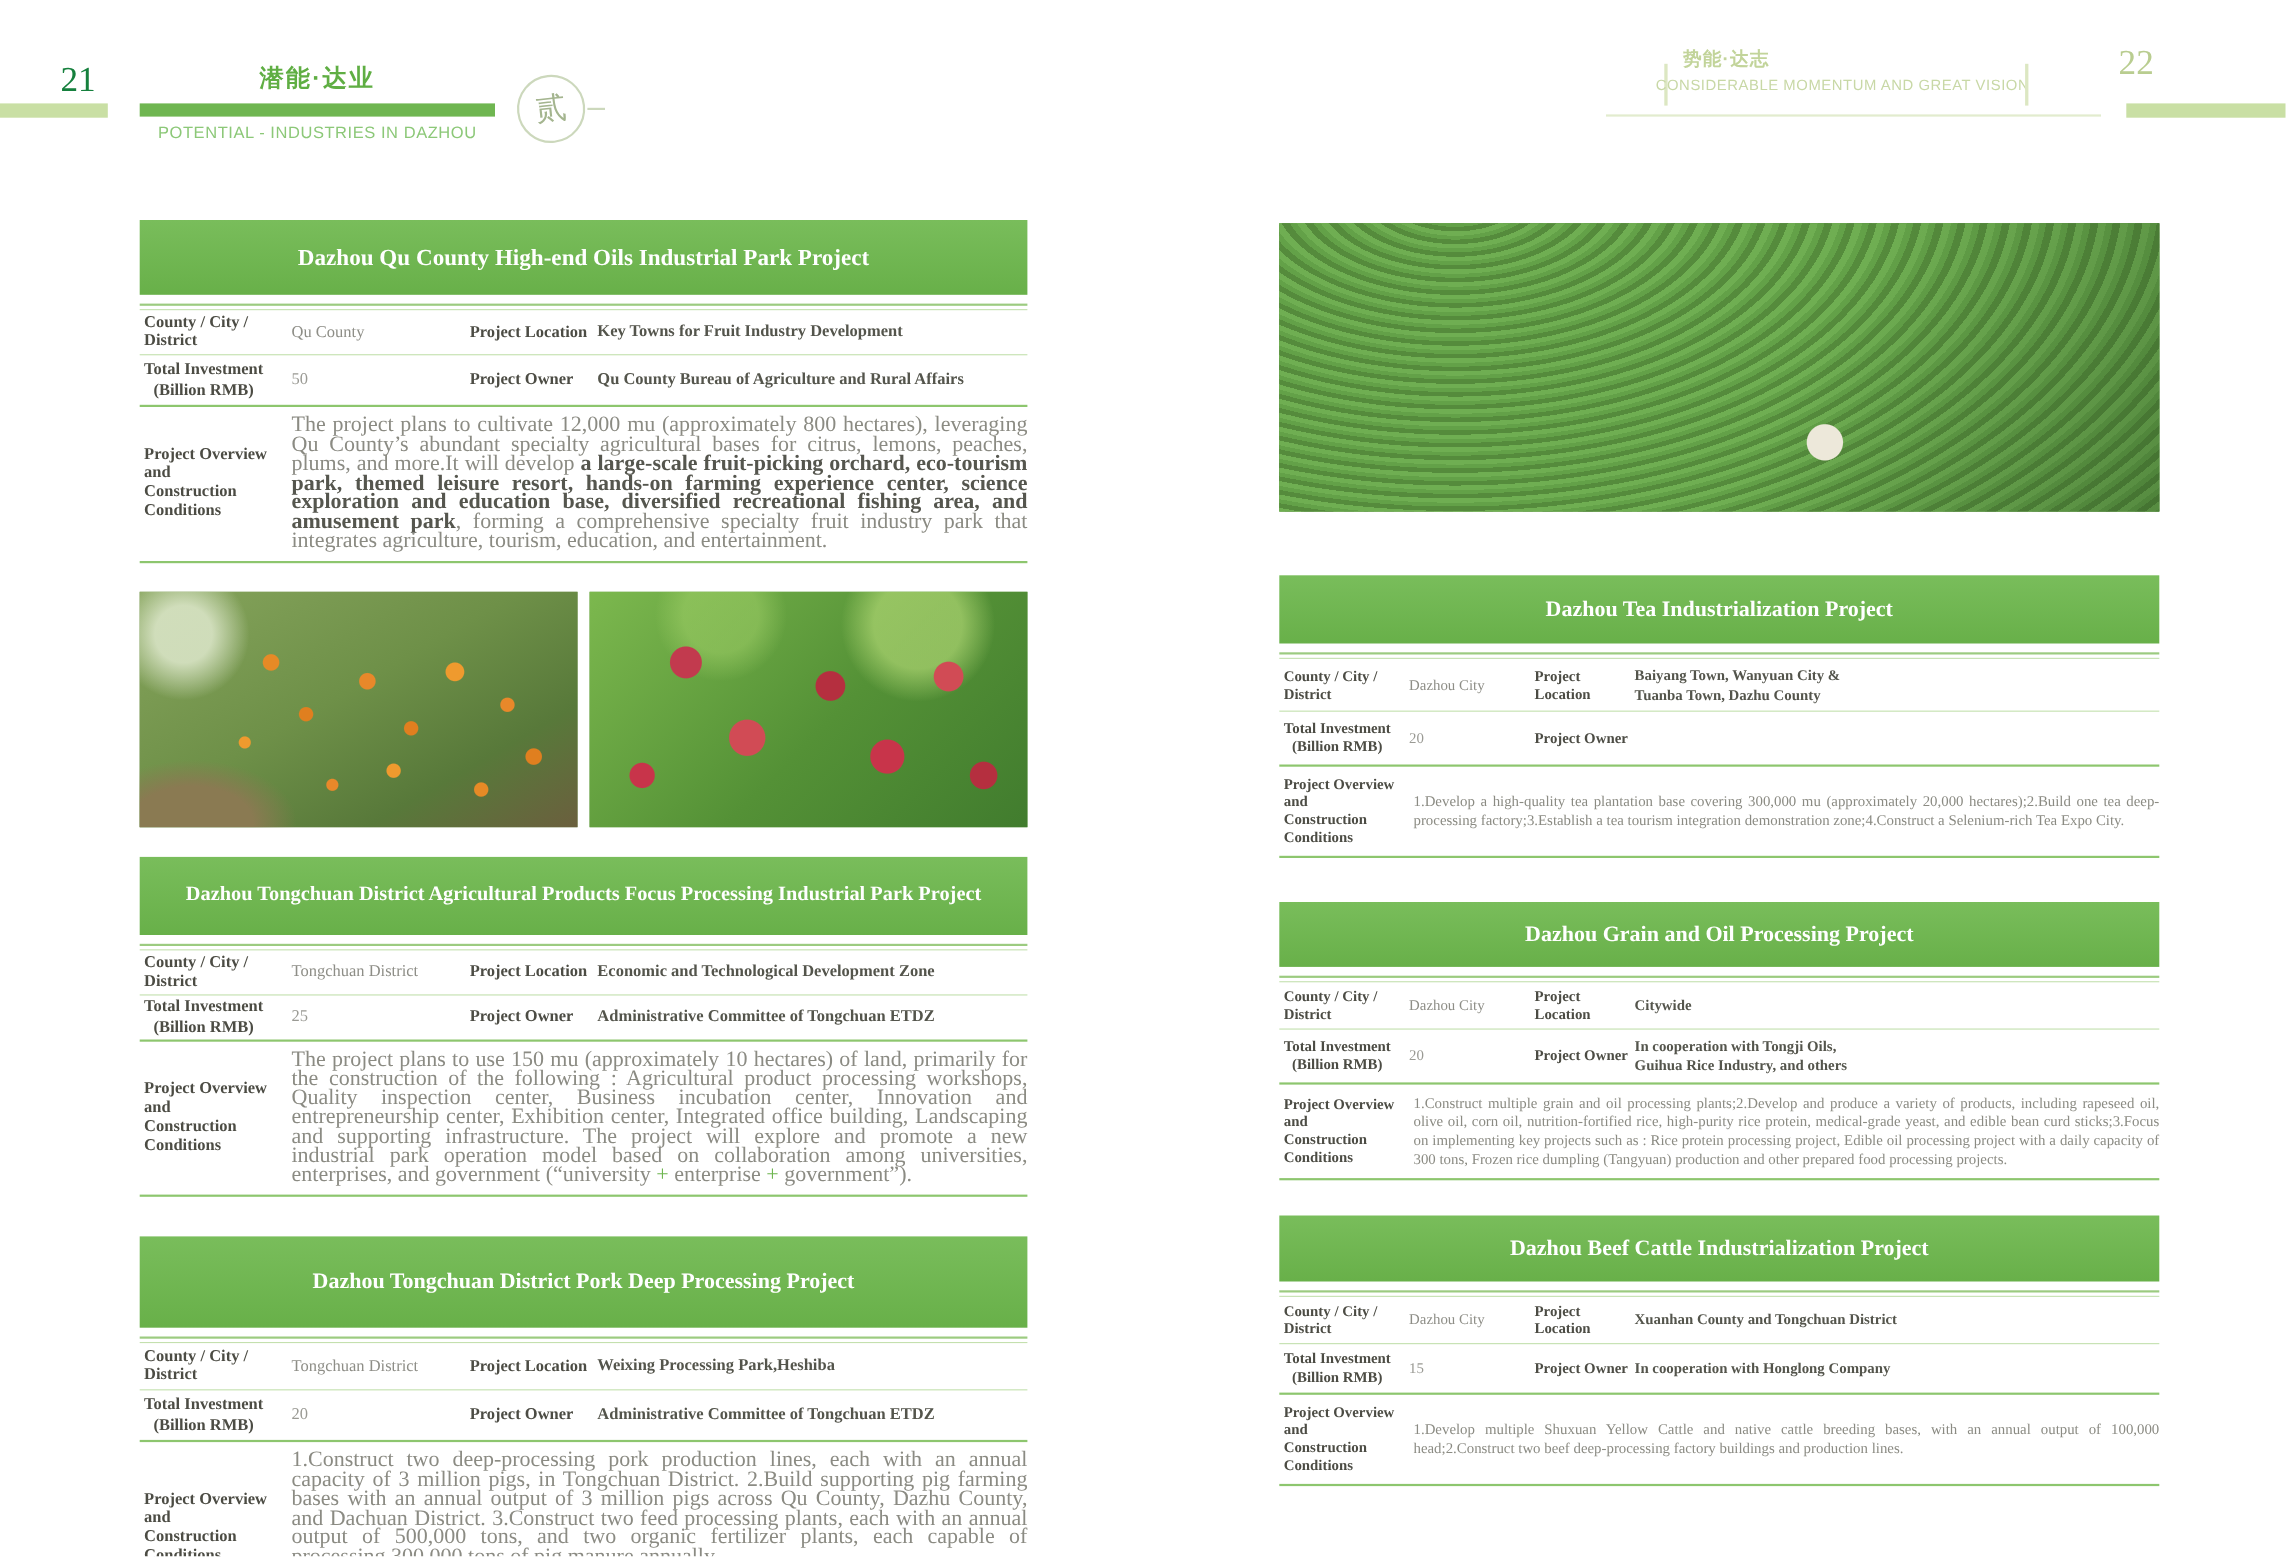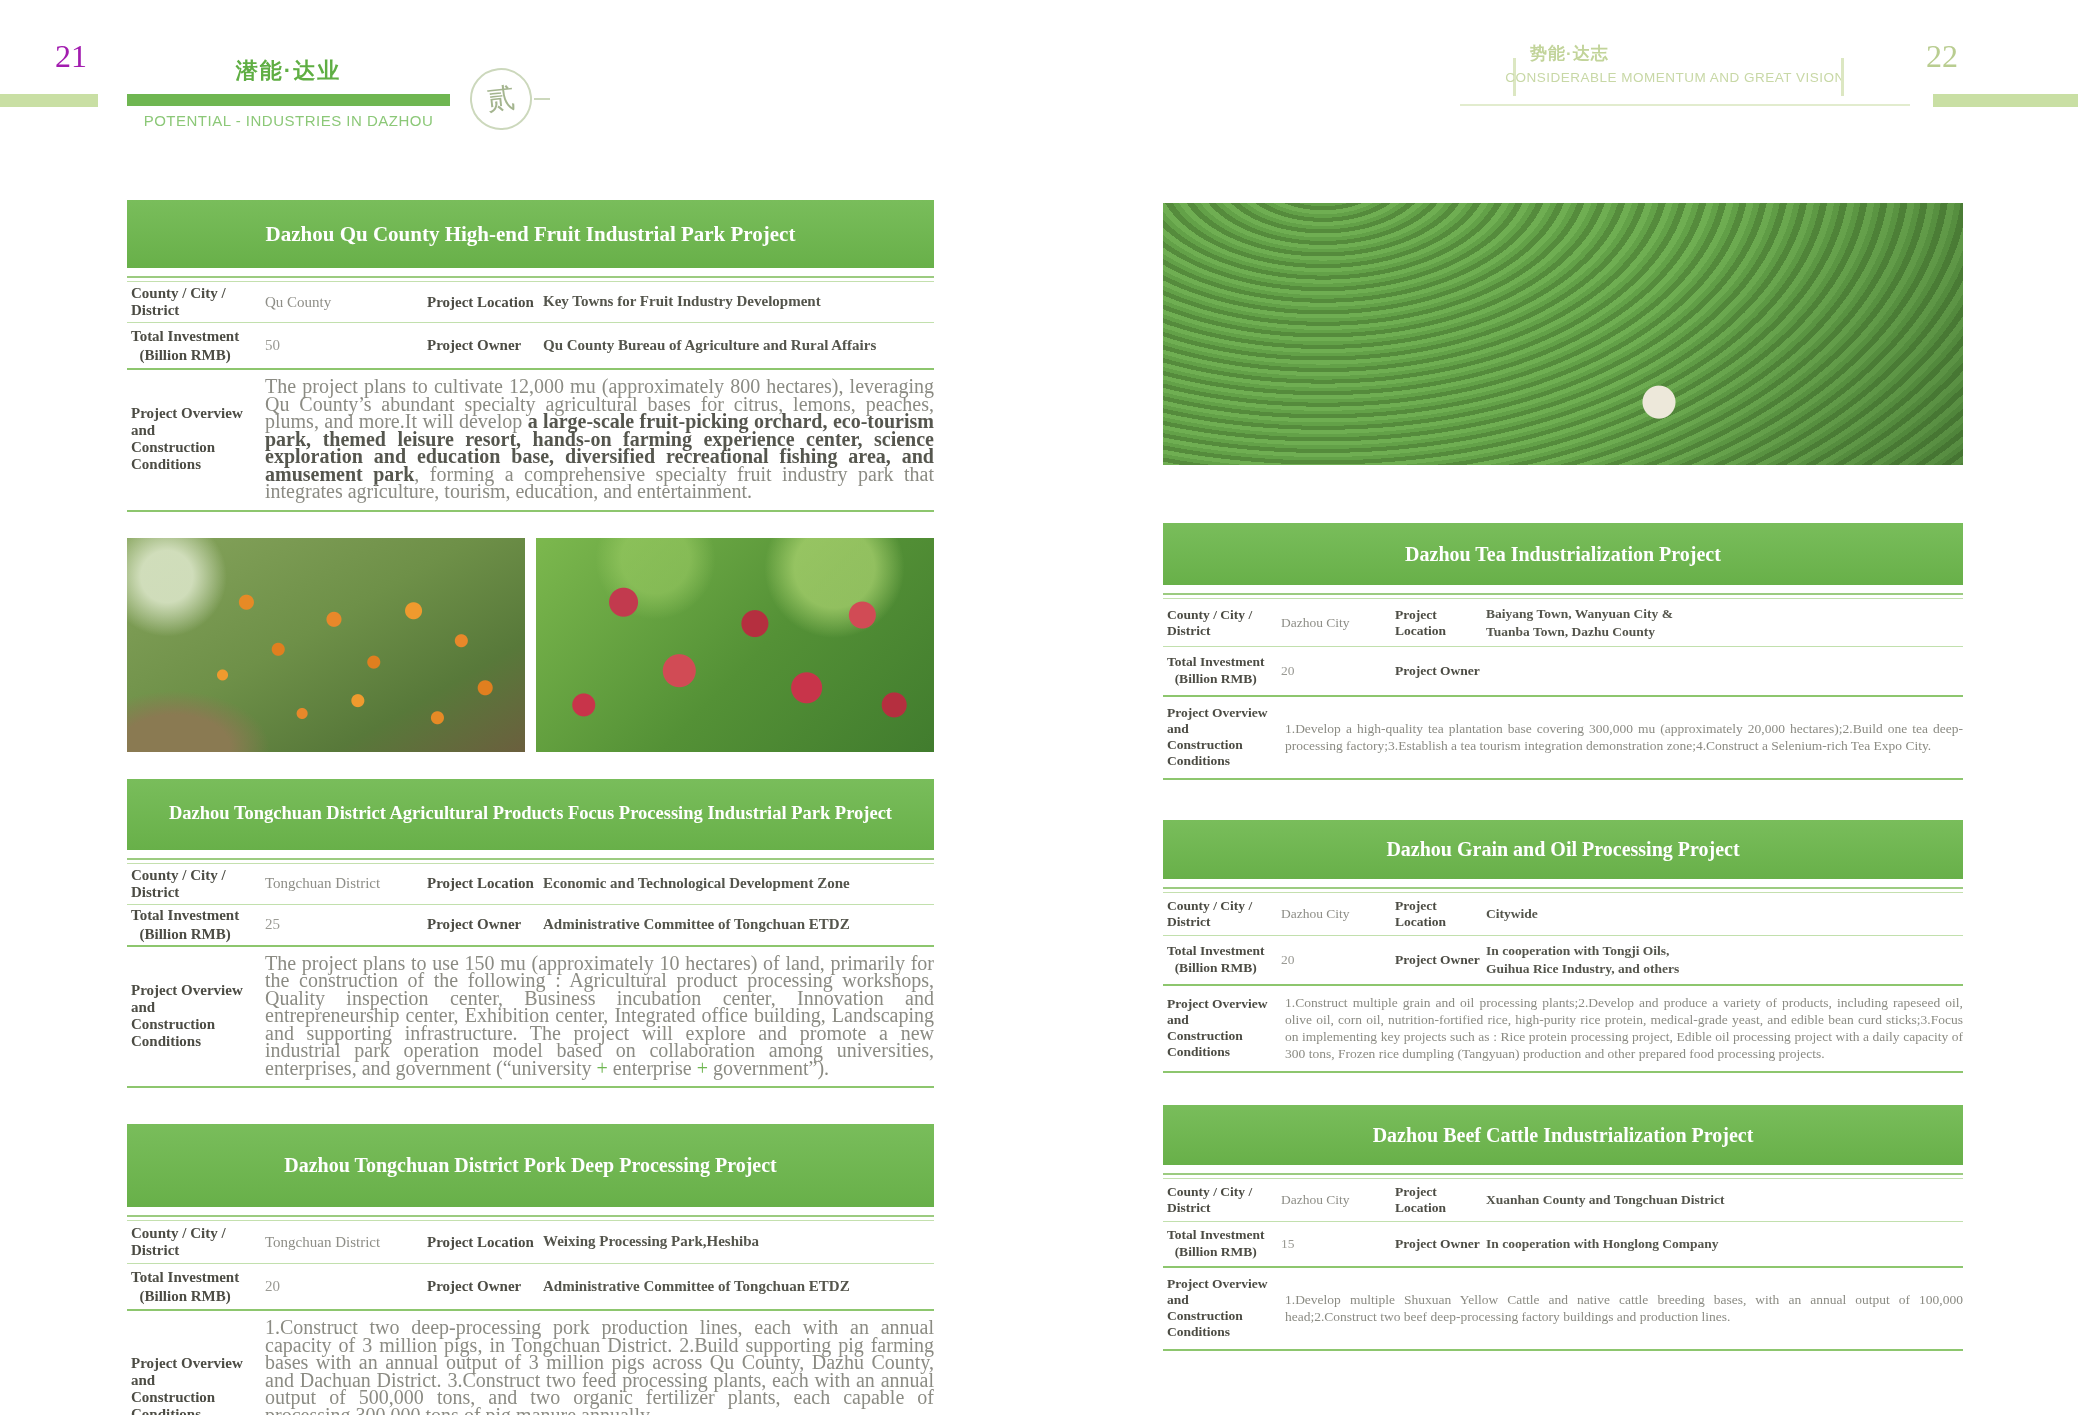--- a/index.html
+++ b/index.html
@@ -1,21 +1,21 @@
 <!DOCTYPE html>
 <html><head>
 <meta charset="utf-8">
 <style>
   html,body{margin:0;padding:0;background:#ffffff;}
   .page{position:relative;width:2078px;height:1415px;background:#ffffff;overflow:hidden;
         font-family:"Liberation Serif",serif;}
 
   
   .pagenum{position:absolute;font-size:32px;font-family:"Liberation Serif",serif;}
-  #pn-left{left:55px;top:38px;color:#a21caf;text-align:right;}
+  #pn-left{left:55px;top:54px;color:#15803d;text-align:right;}
   #pn-right{left:1926px;top:38px;color:#b9cd90;}
   .edge-bar{position:absolute;height:13px;background:#c9dfa4;top:94px;}
   #edge-left{left:0;width:98px;}
   #edge-right{left:1933px;width:145px;}
   #hdr-bar-left{position:absolute;left:127px;top:94px;width:323px;height:12px;background:#6fb651;}
   #hdr-cn-left{position:absolute;left:127px;top:56px;width:323px;text-align:center;
     font-family:"Liberation Sans",sans-serif;font-weight:bold;font-size:22px;color:#5fae43;letter-spacing:2px;}
   #hdr-en-left{position:absolute;left:117px;top:112px;width:343px;text-align:center;
     font-family:"Liberation Sans",sans-serif;font-size:15px;color:#8cc878;letter-spacing:.5px;}
   #hdr-cn-right{position:absolute;left:1530px;top:42px;width:290px;
@@ -131,21 +131,21 @@
   <div id="hdr-cn-right">势能·达志</div>
   <div id="hdr-en-right">CONSIDERABLE MOMENTUM AND GREAT VISION</div>
   <div id="pipe-r" class="hdr-pipe"></div>
   <div id="hdr-line-right"></div>
   <div id="pn-right" class="pagenum">22</div>
   <div id="edge-right" class="edge-bar"></div>
 
   <div id="col-left" class="col L">
 
     <div id="b-fruit" class="banner">
-      <span>Dazhou Qu County High-end Fruit Industrial Park Project</span>
+      <span>Dazhou Qu County High-end Oils Industrial Park Project</span>
     </div>
     <div class="dbl"></div>
     <div>
       <div class="row h40 line-light">
         <div class="lbl">County / City / District</div>
         <div class="val">Qu County</div>
         <div class="lbl">Project Location</div>
         <div class="val4">Key Towns for Fruit Industry Development</div>
       </div>
       <div class="row h45 line-strong">

